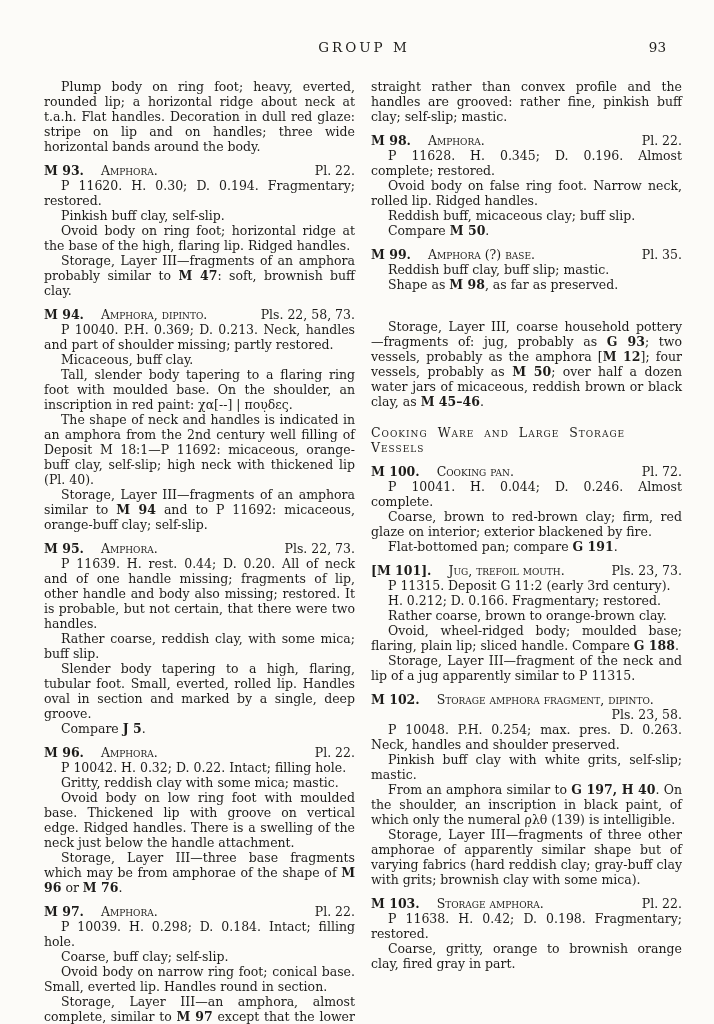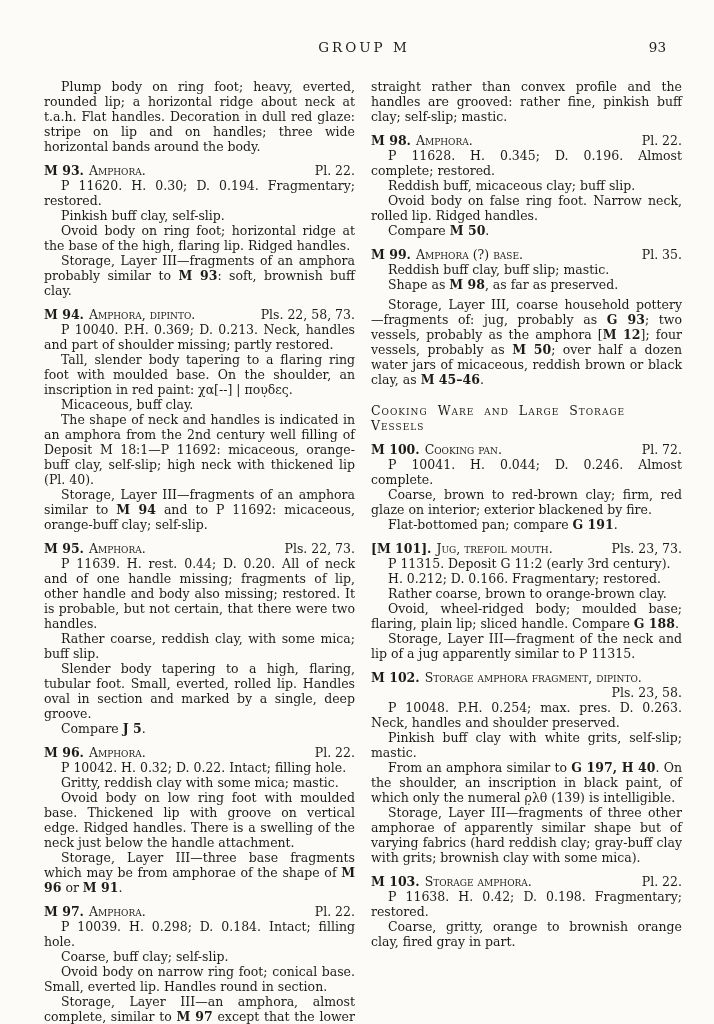--- a/index.html
+++ b/index.html
@@ -13,30 +13,30 @@
     padding-left:37px;
   }
   .header{position:absolute;top:40px;left:44px;right:30px;height:18px;}
   .running-title{display:block;text-align:center;letter-spacing:3px;font-size:13.5px;}
   .page-number{position:absolute;right:18px;top:0;font-size:13.5px;}
   .columns{position:absolute;top:79px;left:44px;display:flex;gap:16px;}
   .col{width:311px;text-align:justify;}
   p{margin:0;text-indent:17px;}
   p.noindent{text-indent:0;}
   .entry{margin-top:9px;}
-  .ehead{display:flex;align-items:flex-end;}
+  .ehead{display:flex;align-items:flex-end;gap:12px;}
   .num{font-weight:bold;white-space:nowrap;}
   .etitle{font-variant:small-caps;margin-left:5px;}
   .plates{margin-left:auto;padding-left:8px;white-space:nowrap;}
   .plates-line{text-align:right;}
   .section-heading{
     text-align:left;font-variant:small-caps;letter-spacing:1px;word-spacing:5px;
     margin:16px 0 4px;text-indent:0;
   }
-  .storage-note{margin-top:5px;}
+  .storage-note{margin-top:27px;}
   b{font-weight:bold;}
 </style>
 </head>
 <body>
 
 <div class="page">
 
   <div class="header">
     <span class="running-title">GROUP M</span>
     <span class="page-number">93</span>
@@ -49,32 +49,32 @@
 
       <div class="entry">
         <div class="ehead">
           <span class="num">M 93.</span>
           <span class="etitle">Amphora.</span>
           <span class="plates">Pl. 22.</span>
         </div>
         <p>P 11620. H. 0.30; D. 0.194. Fragmentary; restored.</p>
         <p>Pinkish buff clay, self-slip.</p>
         <p>Ovoid body on ring foot; horizontal ridge at the base of the high, flaring lip. Ridged handles.</p>
-        <p>Storage, Layer III—fragments of an amphora probably similar to <b>M 93</b>: soft, brownish buff clay.</p>
+        <p>Storage, Layer III—fragments of an amphora probably similar to <b>M 47</b>: soft, brownish buff clay.</p>
       </div>
 
       <div class="entry">
         <div class="ehead">
           <span class="num">M 94.</span>
           <span class="etitle">Amphora, dipinto.</span>
           <span class="plates">Pls. 22, 58, 73.</span>
         </div>
         <p>P 10040. P.H. 0.369; D. 0.213. Neck, handles and part of shoulder missing; partly restored.</p>
+        <p>Micaceous, buff clay.</p>
         <p>Tall, slender body tapering to a flaring ring foot with moulded base. On the shoulder, an inscription in red paint: χα[--] | που̣δες.</p>
-        <p>Micaceous, buff clay.</p>
         <p>The shape of neck and handles is indicated in an amphora from the 2nd century well filling of Deposit M 18:1—P 11692: micaceous, orange-buff clay, self-slip; high neck with thickened lip (Pl. 40).</p>
         <p>Storage, Layer III—fragments of an amphora similar to <b>M 94</b> and to P 11692: micaceous, orange-buff clay; self-slip.</p>
       </div>
 
       <div class="entry">
         <div class="ehead">
           <span class="num">M 95.</span>
           <span class="etitle">Amphora.</span>
           <span class="plates">Pls. 22, 73.</span>
         </div>
@@ -86,21 +86,21 @@
 
       <div class="entry">
         <div class="ehead">
           <span class="num">M 96.</span>
           <span class="etitle">Amphora.</span>
           <span class="plates">Pl. 22.</span>
         </div>
         <p>P 10042. H. 0.32; D. 0.22. Intact; filling hole.</p>
         <p>Gritty, reddish clay with some mica; mastic.</p>
         <p>Ovoid body on low ring foot with moulded base. Thickened lip with groove on vertical edge. Ridged handles. There is a swelling of the neck just below the handle attachment.</p>
-        <p>Storage, Layer III—three base fragments which may be from amphorae of the shape of <b>M 96</b> or <b>M 91</b>.</p>
+        <p>Storage, Layer III—three base fragments which may be from amphorae of the shape of <b>M 96</b> or <b>M 76</b>.</p>
       </div>
 
       <div class="entry">
         <div class="ehead">
           <span class="num">M 97.</span>
           <span class="etitle">Amphora.</span>
           <span class="plates">Pl. 22.</span>
         </div>
         <p>P 10039. H. 0.298; D. 0.184. Intact; filling hole.</p>
         <p>Coarse, buff clay; self-slip.</p>
@@ -112,22 +112,22 @@
     <div class="col">
       <p class="noindent">straight rather than convex profile and the handles are grooved: rather fine, pinkish buff clay; self-slip; mastic.</p>
 
       <div class="entry">
         <div class="ehead">
           <span class="num">M 98.</span>
           <span class="etitle">Amphora.</span>
           <span class="plates">Pl. 22.</span>
         </div>
         <p>P 11628. H. 0.345; D. 0.196. Almost complete; restored.</p>
+        <p>Ovoid body on false ring foot. Narrow neck, rolled lip. Ridged handles.</p>
         <p>Reddish buff, micaceous clay; buff slip.</p>
-        <p>Ovoid body on false ring foot. Narrow neck, rolled lip. Ridged handles.</p>
         <p>Compare <b>M 50</b>.</p>
       </div>
 
       <div class="entry">
         <div class="ehead">
           <span class="num">M 99.</span>
           <span class="etitle">Amphora (?) base.</span>
           <span class="plates">Pl. 35.</span>
         </div>
         <p>Reddish buff clay, buff slip; mastic.</p>

